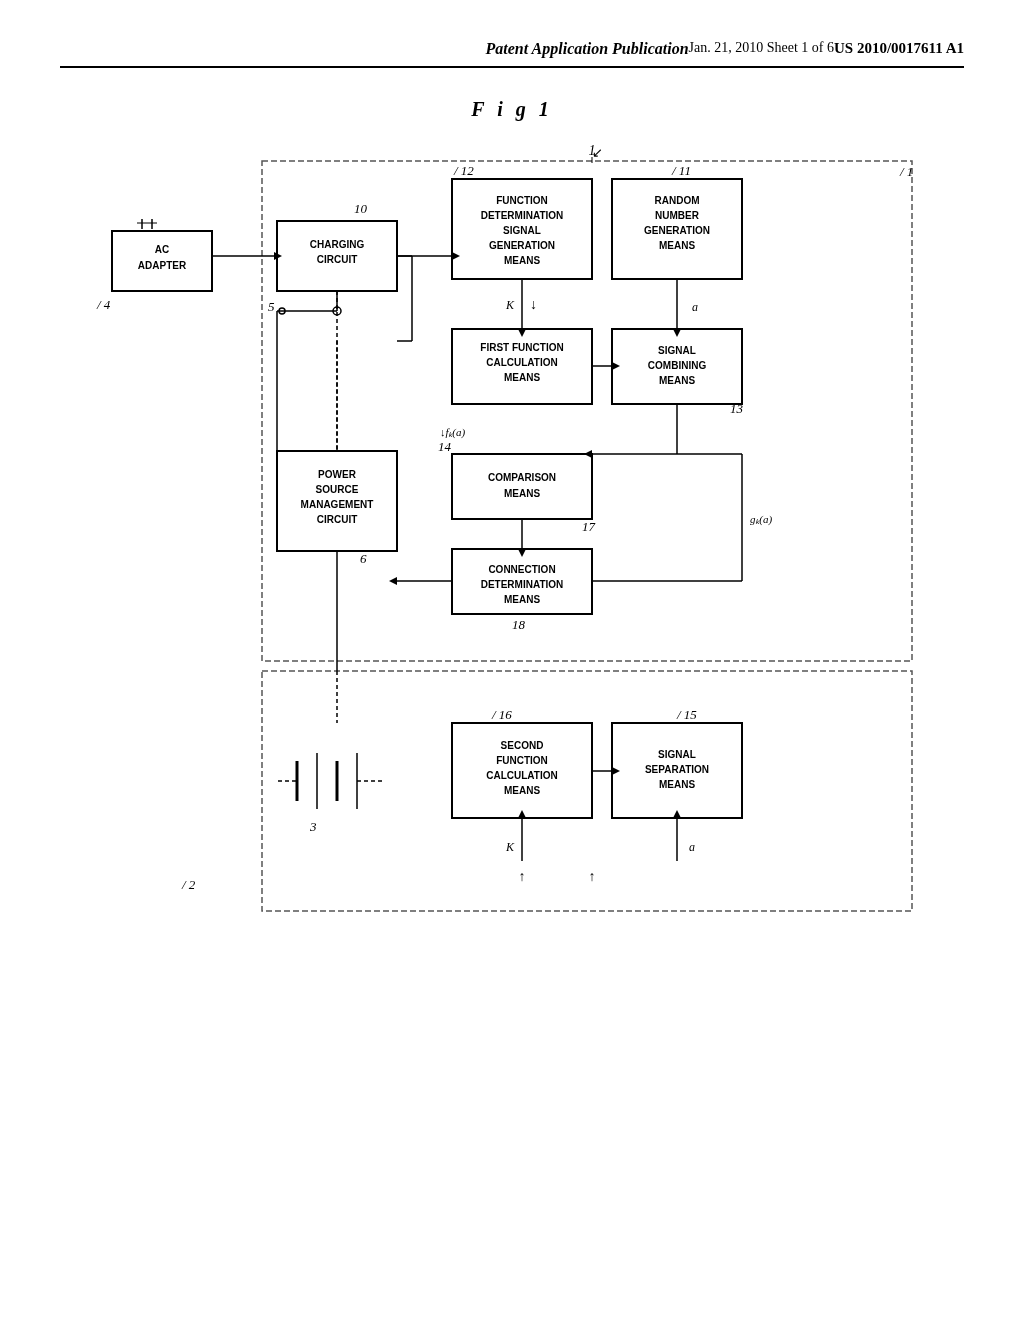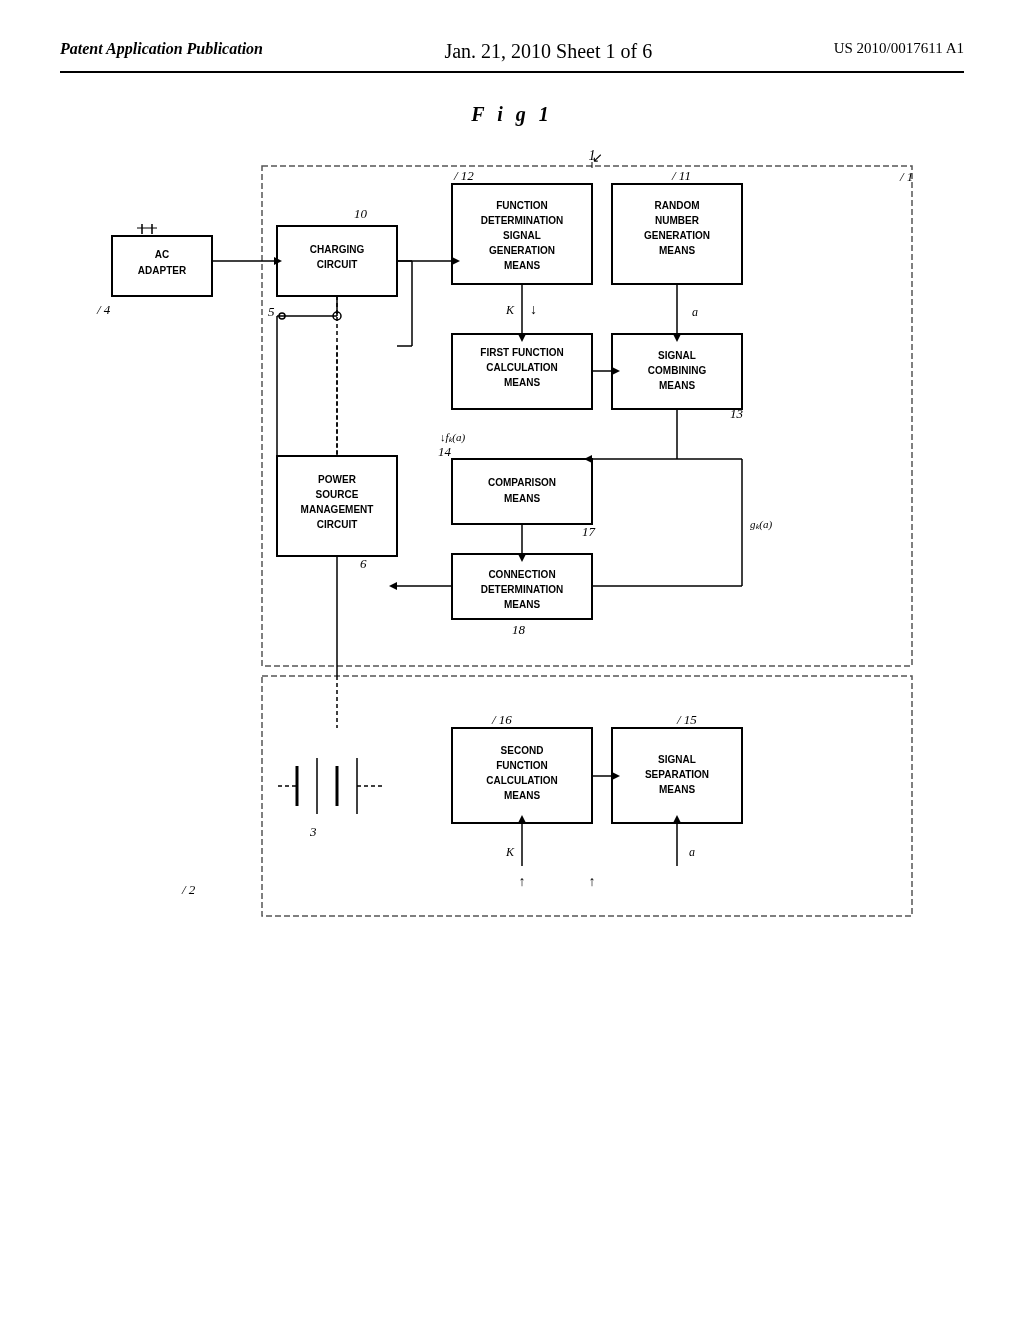--- a/index.html
+++ b/index.html
@@ -16,38 +16,38 @@
       width: 1024px;
       min-height: 1320px;
       background: #fff;
       padding: 40px 60px;
       position: relative;
     }
 
     
     .header {
       display: flex;
-      justify-content: space-between;
+      justify-content: flex-end;
       align-items: flex-start;
       border-bottom: 2px solid #000;
       padding-bottom: 8px;
       margin-bottom: 30px;
     }
     .header-left {
       font-size: 16px;
       font-weight: bold;
       font-style: italic;
     }
     .header-center {
-      font-size: 20px;
+      font-size: 14px;
       text-align: center;
     }
     .header-right {
       font-size: 15px;
-      font-weight: normal;
+      font-weight: bold;
     }
 
     
     .fig-title {
       text-align: center;
       font-size: 20px;
       font-style: italic;
       font-weight: bold;
       letter-spacing: 4px;
       margin: 30px 0 20px 0;

